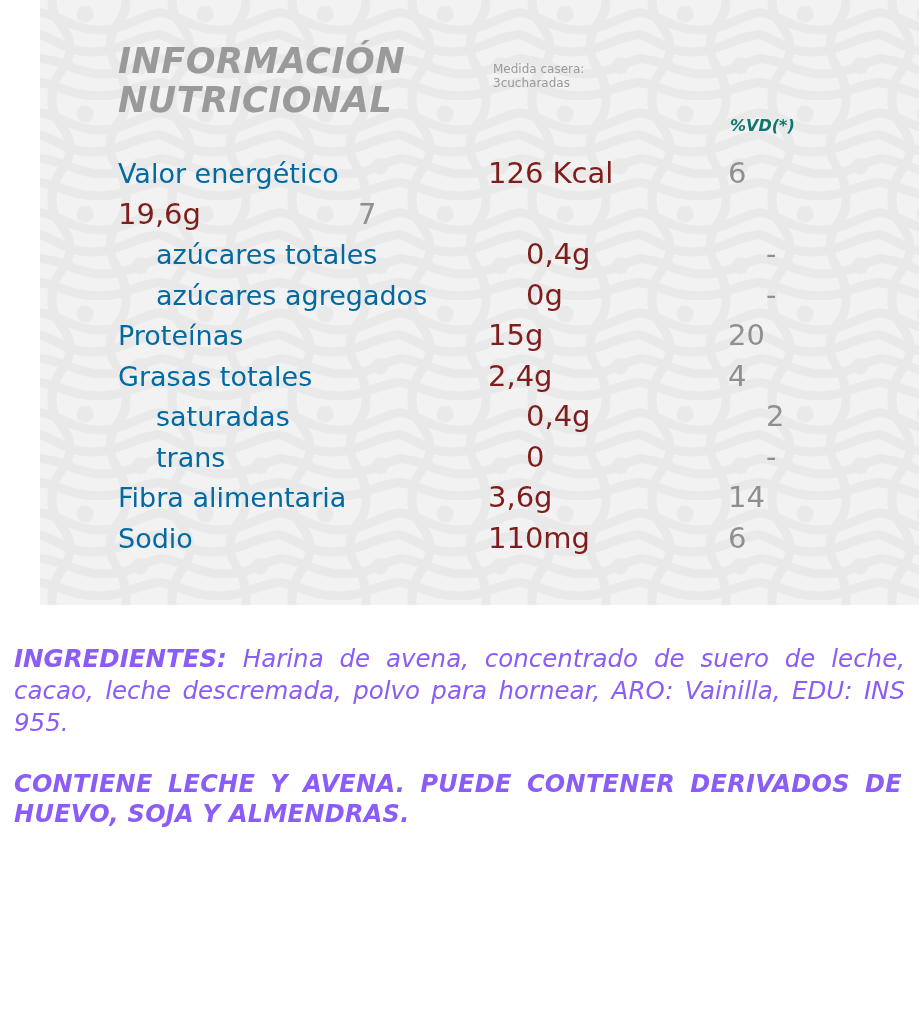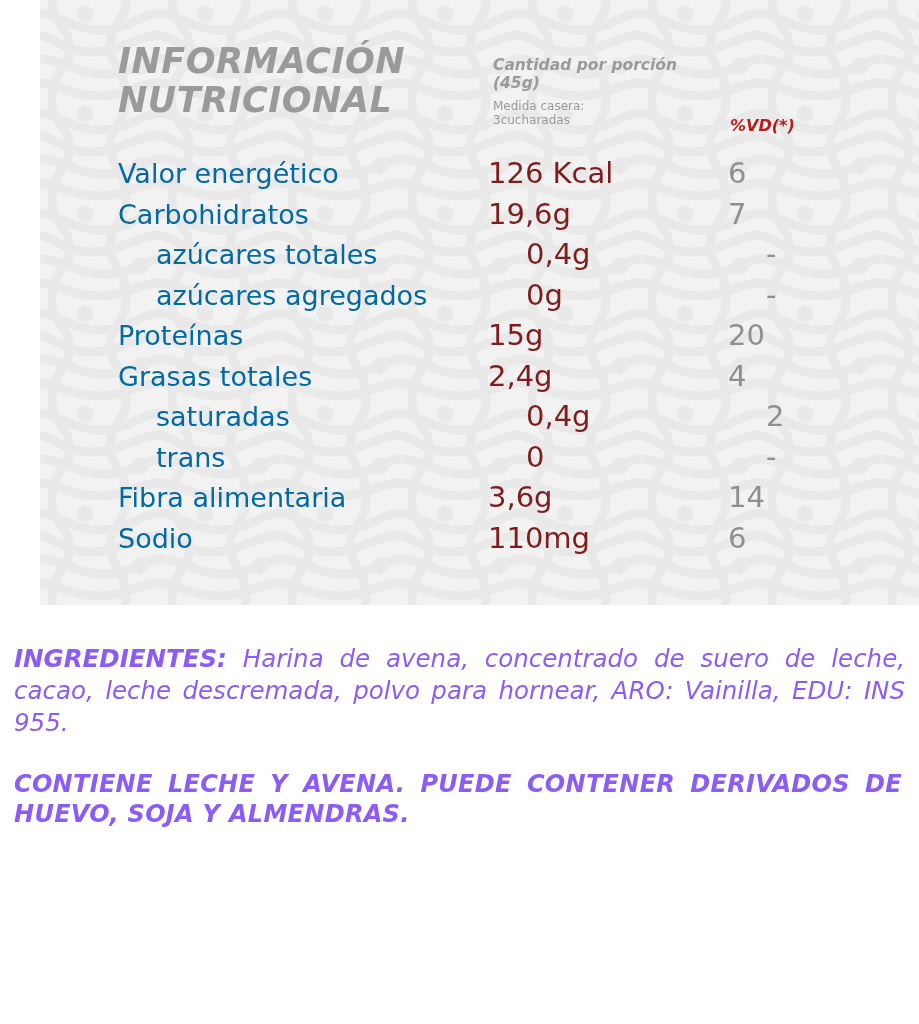--- a/index.html
+++ b/index.html
@@ -69,21 +69,21 @@
     margin-top: 6px;
   }
   .nut-vd {
     flex: 1;
     text-align: left;
     padding-left: 22px;
     padding-top: 78px;
     font-style: italic;
     font-weight: bold;
     font-size: 16px;
-    color: #b91c1c;
+    color: #0f766e;
   }
 
   
   .nut-table {
     margin-top: 8px;
   }
   .nut-row {
     display: flex;
     align-items: baseline;
     height: 40.5px;
@@ -164,38 +164,36 @@
     </defs>
     <rect width="919" height="605" fill="url(#maze)"></rect>
   </svg>
 
   <div class="nutrition-inner">
 
     <div class="nut-header">
       <div class="nut-title">INFORMACIÓN NUTRICIONAL</div>
 
       <div class="nut-portion">
-        <div class="p-bold">Cantidad por porción (45g)</div>
         <div class="p-reg">Medida casera:</div>
         <div class="p-reg" style="margin-top:0">3cucharadas</div>
       </div>
 
       <div class="nut-vd">%VD(*)</div>
     </div>
 
     <div class="nut-table">
 
       <div class="nut-row">
         <div class="nut-label">Valor energético</div>
         <div class="nut-value">126 Kcal</div>
         <div class="nut-vdval">6</div>
       </div>
 
       <div class="nut-row">
-        <div class="nut-label">Carbohidratos</div>
         <div class="nut-value">19,6g</div>
         <div class="nut-vdval">7</div>
       </div>
 
       <div class="nut-row">
         <div class="nut-label indent">azúcares totales</div>
         <div class="nut-value">0,4g</div>
         <div class="nut-vdval">-</div>
       </div>
 

